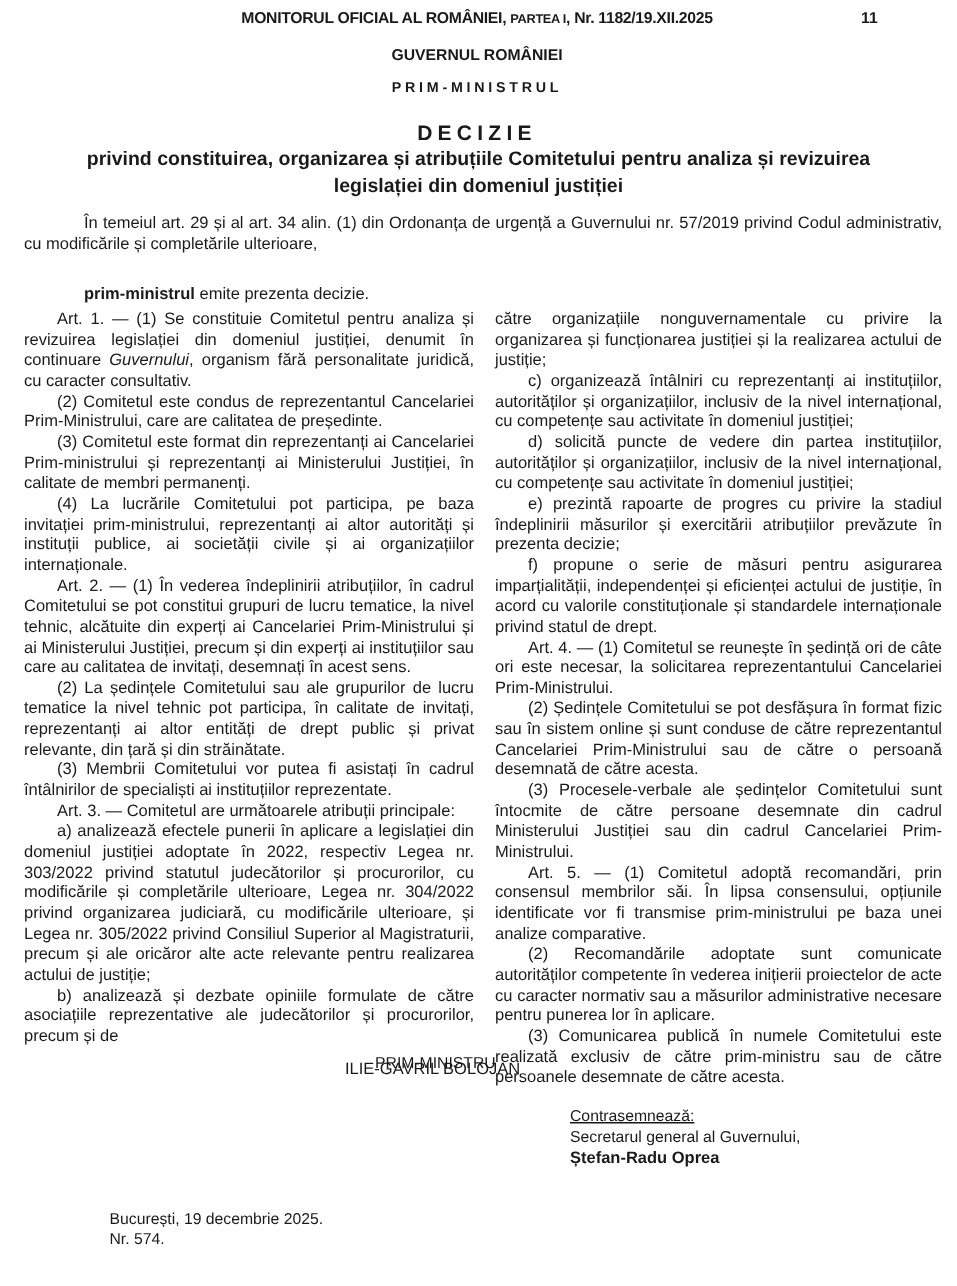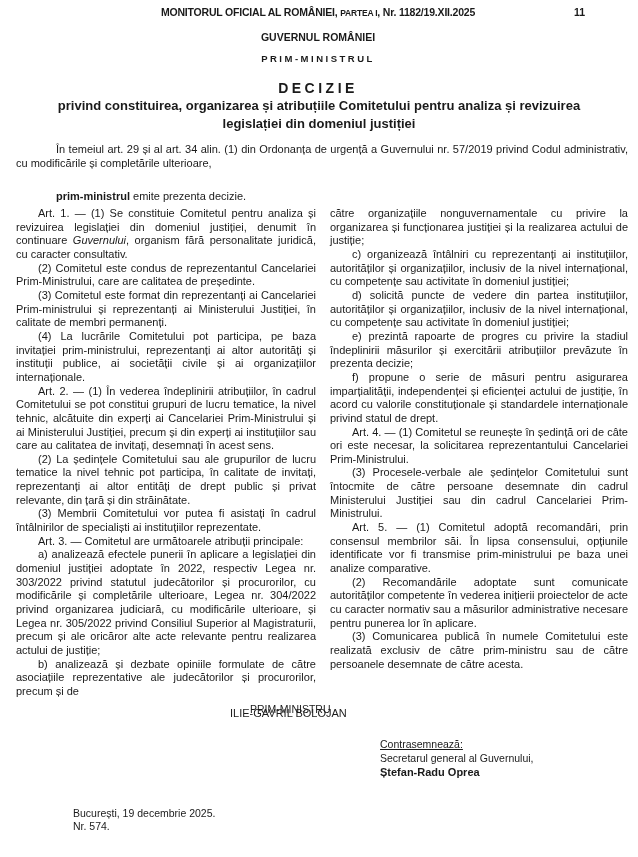--- a/index.html
+++ b/index.html
@@ -57,20 +57,21 @@
   <p>b) analizează și dezbate opiniile formulate de către asociațiile reprezentative ale judecătorilor și procurorilor, precum și de</p>
 </div>
 
 <div class="col" id="colR">
   <p class="cont">către organizațiile nonguvernamentale cu privire la organizarea și funcționarea justiției și la realizarea actului de justiție;</p>
   <p>c) organizează întâlniri cu reprezentanți ai instituțiilor, autorităților și organizațiilor, inclusiv de la nivel internațional, cu competențe sau activitate în domeniul justiției;</p>
   <p>d) solicită puncte de vedere din partea instituțiilor, autorităților și organizațiilor, inclusiv de la nivel internațional, cu competențe sau activitate în domeniul justiției;</p>
   <p>e) prezintă rapoarte de progres cu privire la stadiul îndeplinirii măsurilor și exercitării atribuțiilor prevăzute în prezenta decizie;</p>
   <p>f) propune o serie de măsuri pentru asigurarea imparțialității, independenței și eficienței actului de justiție, în acord cu valorile constituționale și standardele internaționale privind statul de drept.</p>
   <p>Art. 4. — (1) Comitetul se reunește în ședință ori de câte ori este necesar, la solicitarea reprezentantului Cancelariei Prim-Ministrului.</p>
+  <p>(2) Ședințele Comitetului se pot desfășura în format fizic sau în sistem online și sunt conduse de către reprezentantul Cancelariei Prim-Ministrului sau de către o persoană desemnată de către acesta.</p>
   <p>(3) Procesele-verbale ale ședințelor Comitetului sunt întocmite de către persoane desemnate din cadrul Ministerului Justiției sau din cadrul Cancelariei Prim-Ministrului.</p>
   <p>Art. 5. — (1) Comitetul adoptă recomandări, prin consensul membrilor săi. În lipsa consensului, opțiunile identificate vor fi transmise prim-ministrului pe baza unei analize comparative.</p>
   <p>(2) Recomandările adoptate sunt comunicate autorităților competente în vederea inițierii proiectelor de acte cu caracter normativ sau a măsurilor administrative necesare pentru punerea lor în aplicare.</p>
   <p>(3) Comunicarea publică în numele Comitetului este realizată exclusiv de către prim-ministru sau de către persoanele desemnate de către acesta.</p>
 </div>
 
 <div class="sig" id="pmrole">PRIM-MINISTRU</div>
 <div class="sig" id="pmname">ILIE-GAVRIL BOLOJAN</div>
 <div class="sig" id="contra">Contrasemnează:</div>
 <div class="sig" id="secrole">Secretarul general al Guvernului,</div>

